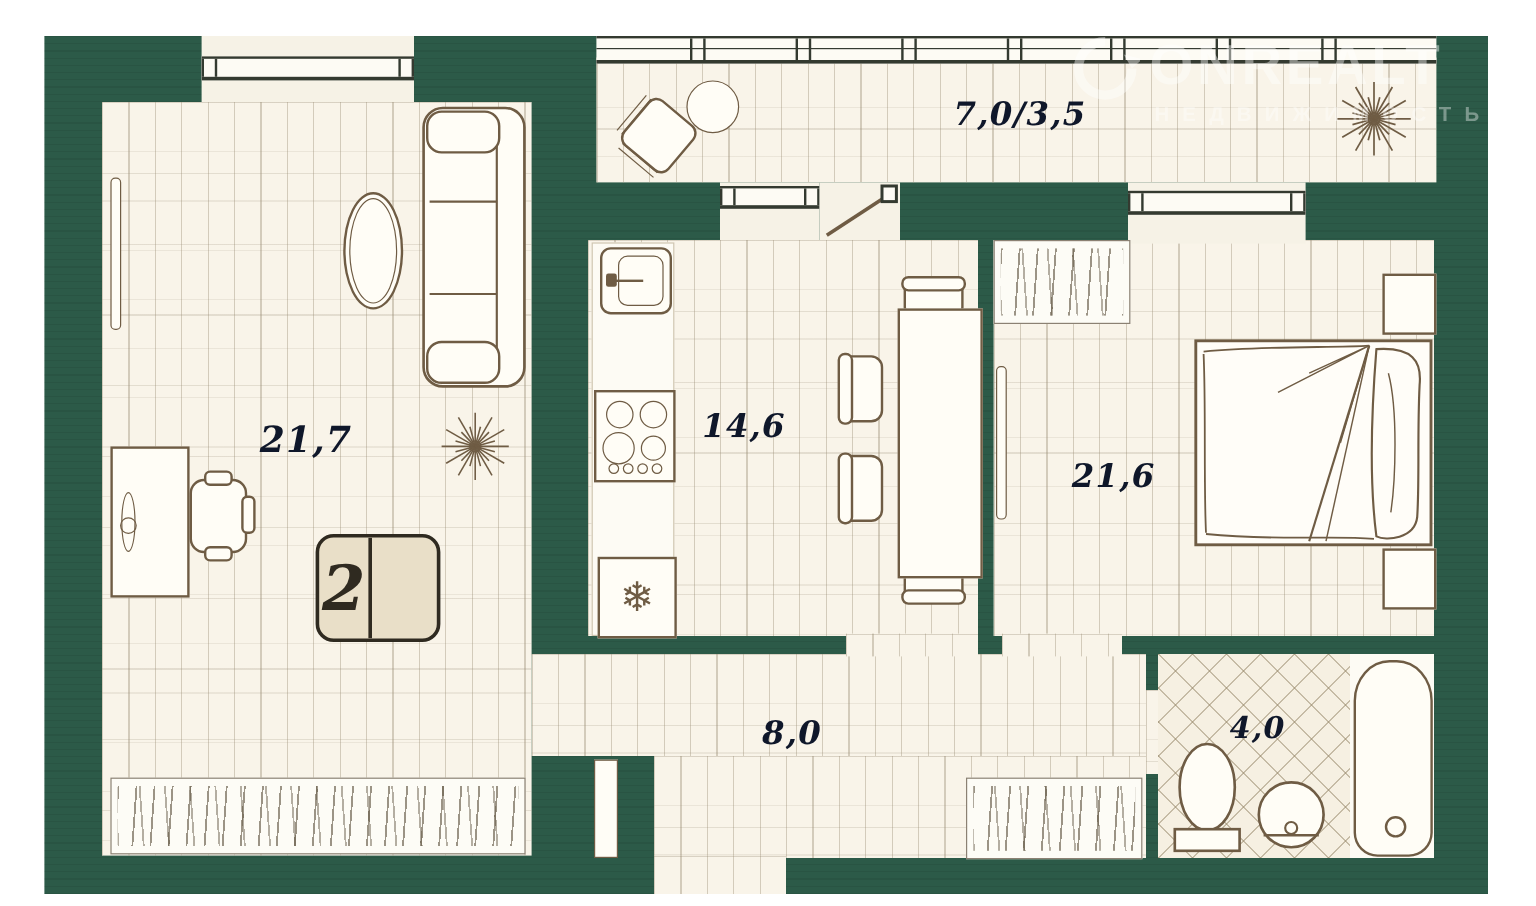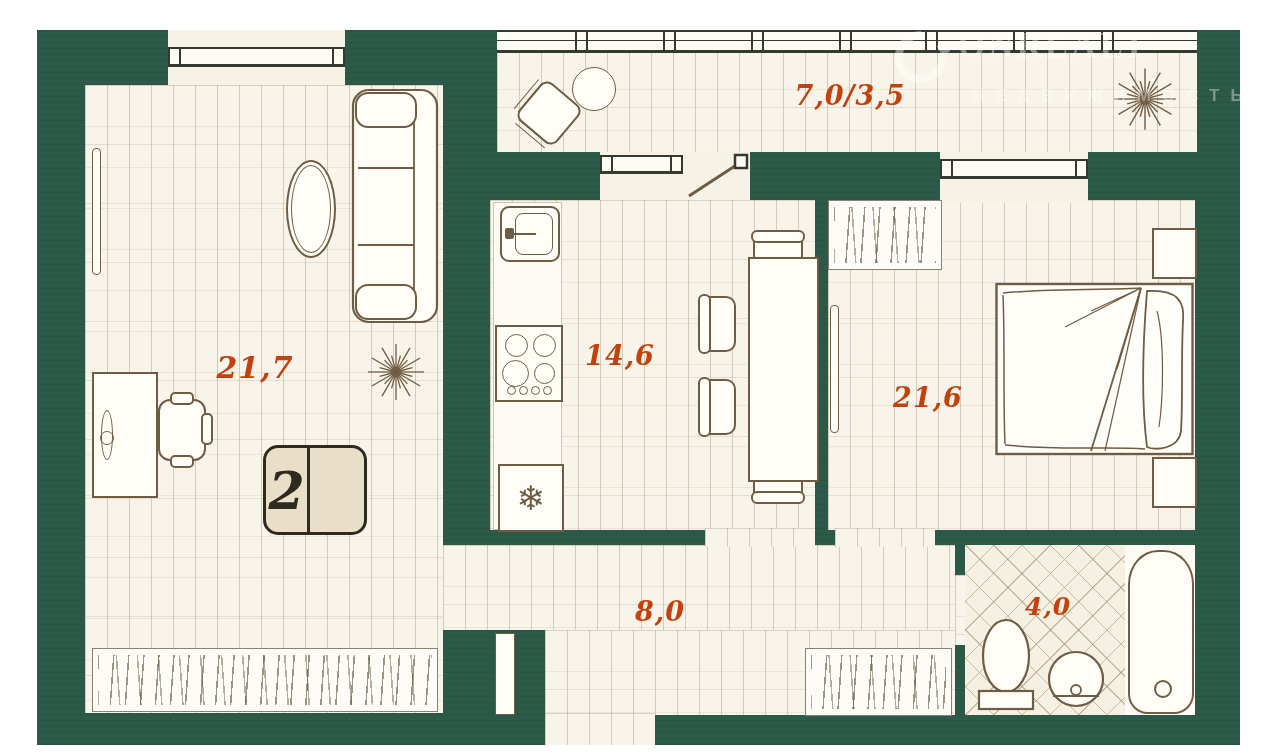--- a/index.html
+++ b/index.html
@@ -70,32 +70,32 @@
   .knob{position:absolute;width:7px;height:7px;border:1.5px solid #6f5c44;border-radius:50%;}
   .lamp{position:absolute;left:7px;top:36px;width:10px;height:48px;border:1.5px solid #6f5c44;
         border-radius:50%;background:#fffdf6;}
   .lamp:after{content:"";position:absolute;left:-2px;top:20px;width:12px;height:12px;
         border:1.5px solid #6f5c44;border-radius:50%;}
   
   .tub{border:2px solid #6f5c44;background:#fffdf6;border-radius:30px 30px 20px 20px/34px 34px 20px 20px;}
   .tub .drain{position:absolute;left:50%;margin-left:-7px;bottom:14px;width:14px;height:14px;
         border:2px solid #6f5c44;border-radius:50%;}
   
-  .room-label{font-style:italic;font-weight:bold;color:#c2410c;text-align:center;letter-spacing:1px;}
+  .room-label{font-style:italic;font-weight:bold;color:#0f172a;text-align:center;letter-spacing:1px;}
   
   .badge{display:flex;width:104px;height:90px;border:3px solid #2f2a20;border-radius:15px;
          background:#e9dfc8;overflow:hidden;box-sizing:border-box;}
   .badge-left{width:41px;display:flex;align-items:center;justify-content:center;
          font:italic bold 52px "DejaVu Serif",serif;color:#2f2a20;border-right:3px solid #2f2a20;}
   .badge-right{flex:1;display:flex;flex-direction:column;}
   .badge-cell{flex:1;display:flex;align-items:center;justify-content:center;
          font:italic bold 23px "DejaVu Serif",serif;color:#2f2a20;border-bottom:2.5px solid #2f2a20;}
   .badge-cell:last-child{border-bottom:none;}
   
-  .wm-brand{font-family:Liberation Serif, serif;font-weight:bold;font-size:35px;
+  .wm-brand{font-family:Liberation Sans, sans-serif;font-weight:bold;font-size:47px;
          color:rgba(255,255,255,.42);letter-spacing:3px;}
   .wm-sub{font-family:"Liberation Sans",sans-serif;font-weight:bold;font-size:17px;
          color:rgba(255,255,255,.38);letter-spacing:11px;}
   .fridge-glyph{display:flex;align-items:center;justify-content:center;
          font-size:34px;color:#6f5c44;font-family:"DejaVu Sans",sans-serif;}
   svg .s{stroke:#6f5c44;fill:none;}
 </style>
 </head>
 <body>
 
@@ -292,16 +292,16 @@
     <circle cx="30" cy="42" r="5" fill="none" stroke="#6f5c44" stroke-width="1.8"></circle>
   </svg>
   <div class="abs room-label" style="left:998px;top:592px;width:100px;font-size:25px">4,0</div>
 
   <div class="abs" style="left:892px;top:24px;width:348px;height:92px">
     <svg class="abs" style="left:0;top:4px" width="58" height="58" viewBox="0 0 60 60">
       <path d="M30,7 a23,23 0 1,0 23,23" fill="none" stroke="rgba(255,255,255,.42)" stroke-width="8"></path>
       <path d="M53,30 L62,22 L46,18 Z" fill="rgba(255,255,255,.42)"></path>
     </svg>
     <div class="abs wm-brand" style="left:66px;top:2px">ONREALT</div>
-    <div class="abs wm-sub" style="left:80px;top:62px">НЕДВИЖИМОСТЬ</div>
+    <div class="abs wm-sub" style="left:70px;top:62px">НЕДВИЖИМОСТЬ</div>
   </div>
 
 </div>
 
 </body></html>

